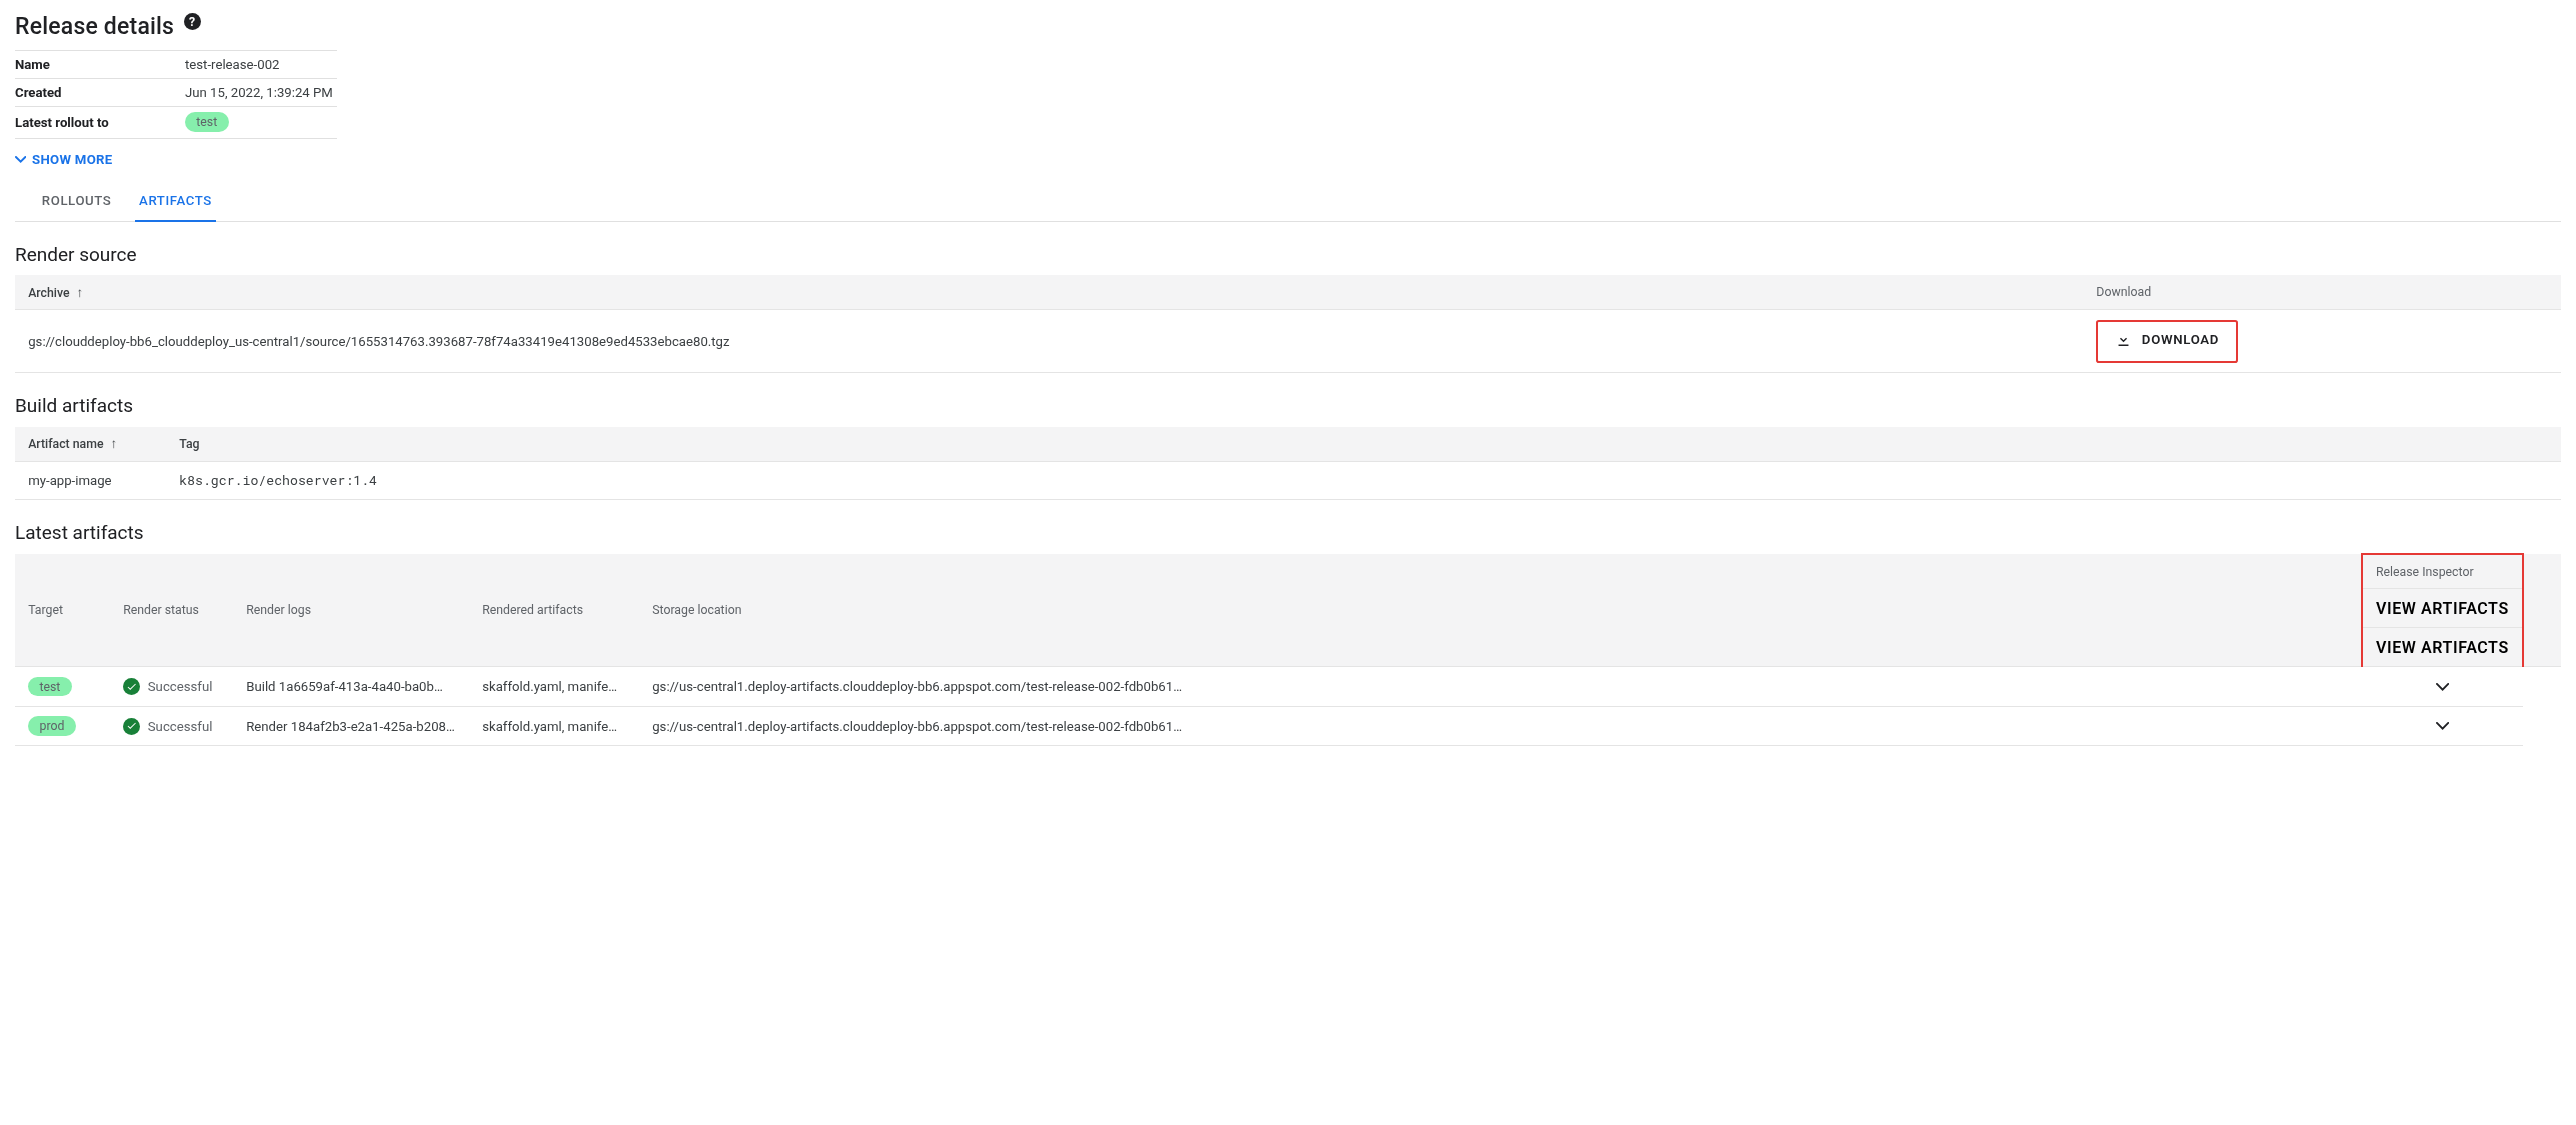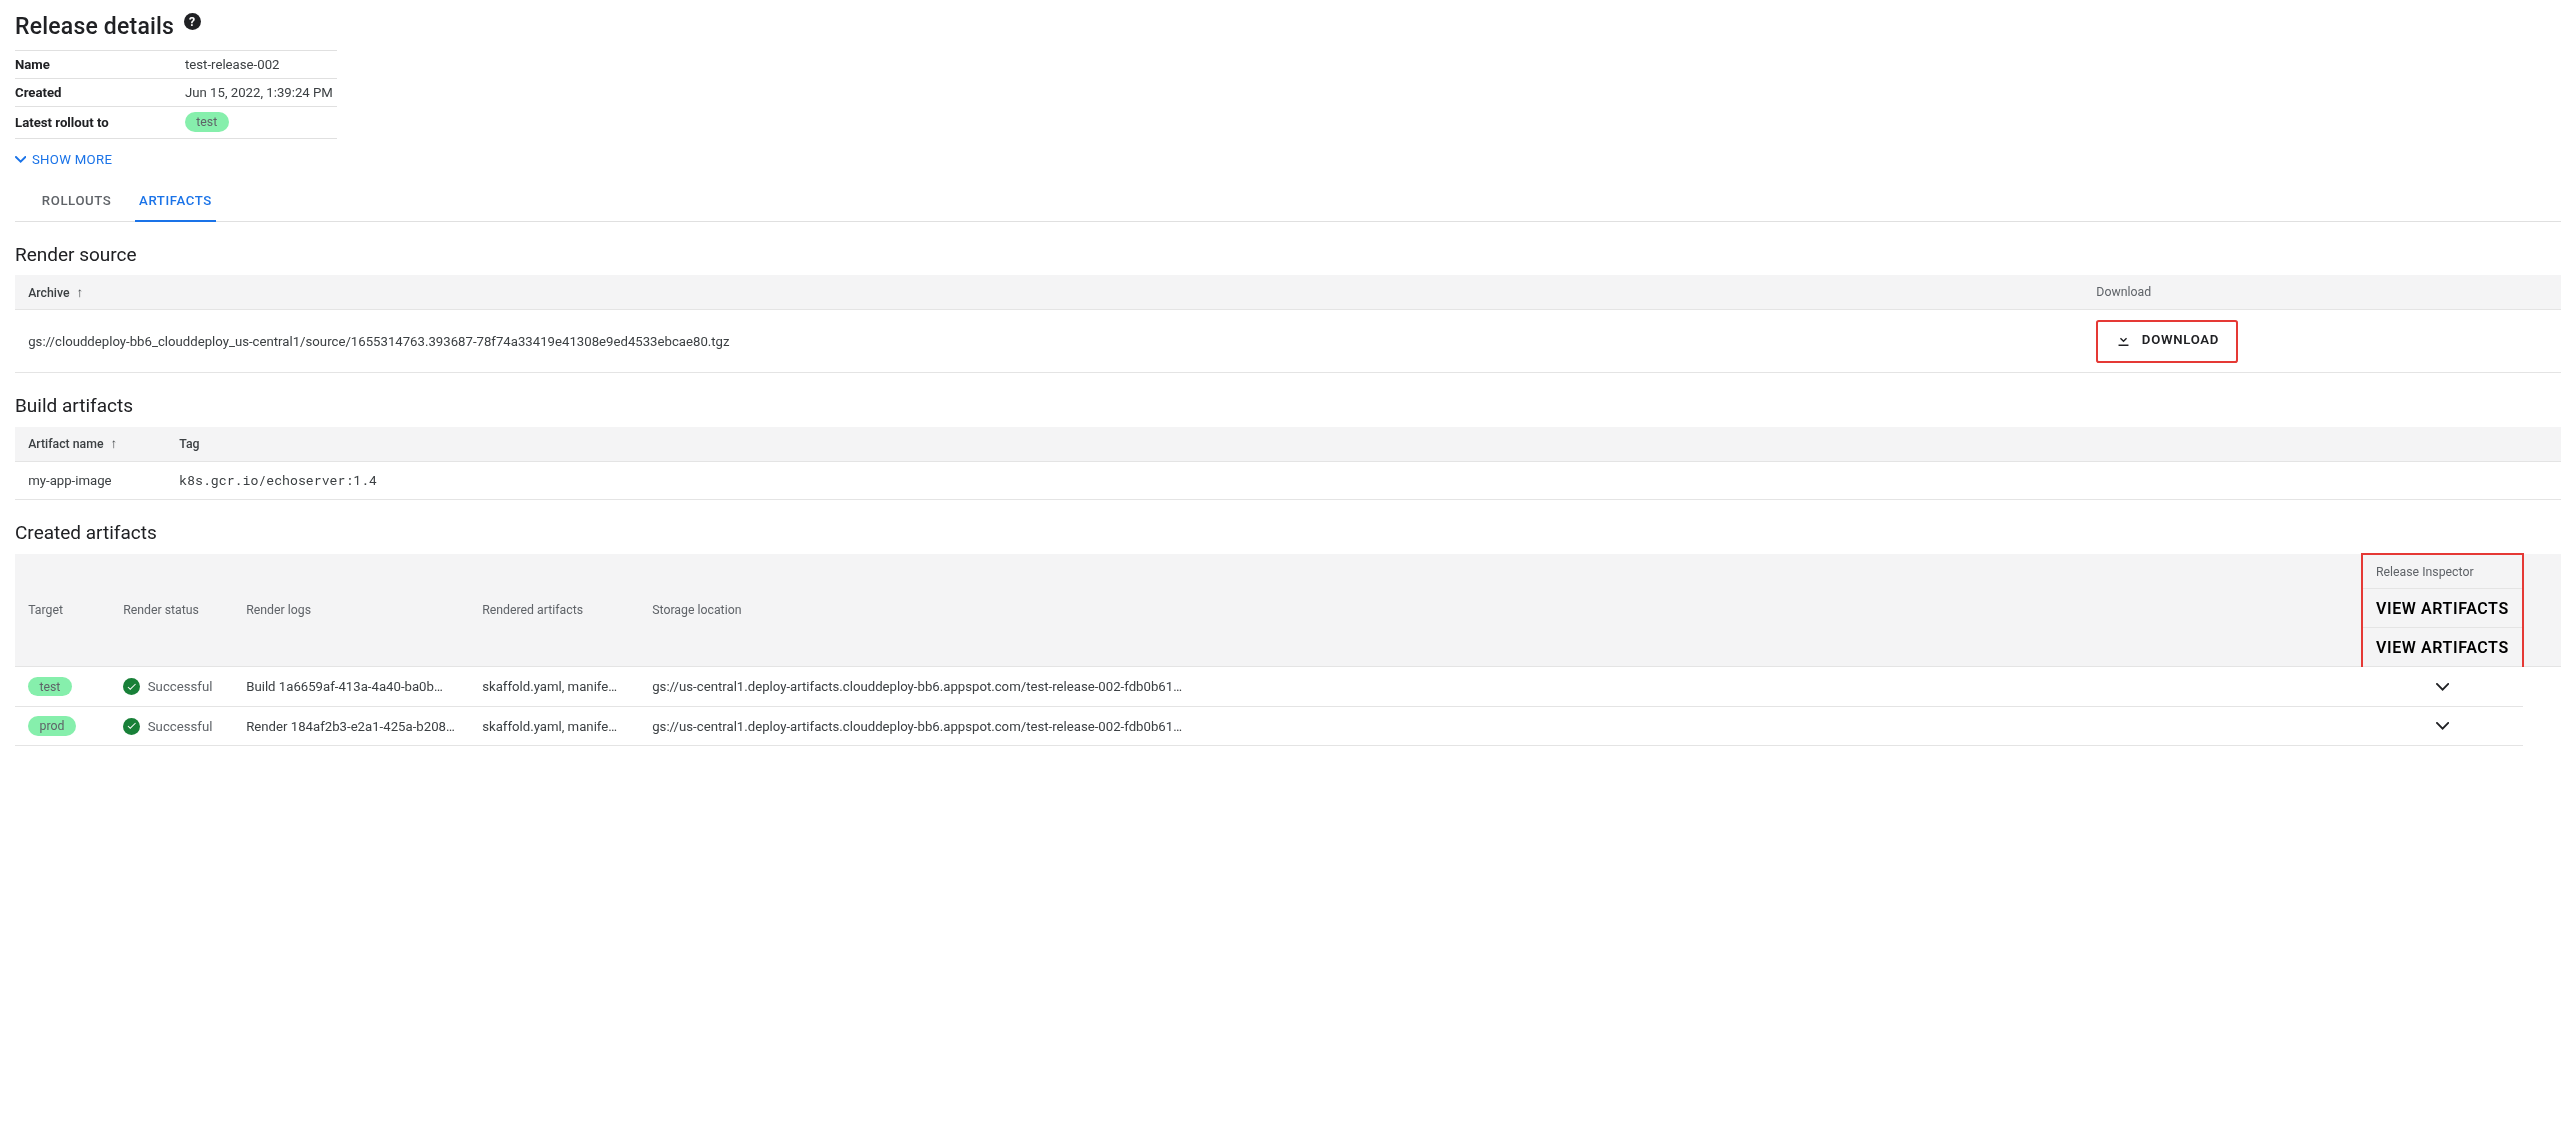--- a/index.html
+++ b/index.html
@@ -58,21 +58,21 @@
     border-radius: 13.2px;
     padding: 2.8px 11.3px;
     font-size: 12.3px;
     color: #5f6368;
   }
   .show-more {
     display: inline-flex;
     align-items: center;
     gap: 5.7px;
     color: #1a73e8;
-    font-weight: 400;
+    font-weight: 700;
     font-size: 13.2px;
     letter-spacing: 0.3px;
     padding: 13.2px 0 17px 0;
     cursor: pointer;
   }
   .show-more .chev {
     font-size: 13.2px;
   }
   .tabs {
     display: flex;
@@ -282,21 +282,21 @@
   </thead>
   <tbody>
     <tr>
       <td>my-app-image</td>
       <td class="mono">k8s.gcr.io/echoserver:1.4</td>
     </tr>
   </tbody>
 </table>
 
 
-<div class="section-title">Created artifacts</div>
+<div class="section-title">Latest artifacts</div>
 <table class="data">
   <thead>
     <tr>
       <th class="light w-target">Target</th>
       <th class="light w-status">Render status</th>
       <th class="light w-logs">Render logs</th>
       <th class="light w-rend">Rendered artifacts</th>
       <th class="light w-store">Storage location</th>
       <th class="light w-insp release-insp-col" rowspan="3" style="padding:0">
         <div style="padding:9.5px 13.2px;border-bottom:0.9px solid #e4e4e4;font-weight:400;color:#5f6368;">Release Inspector</div>

